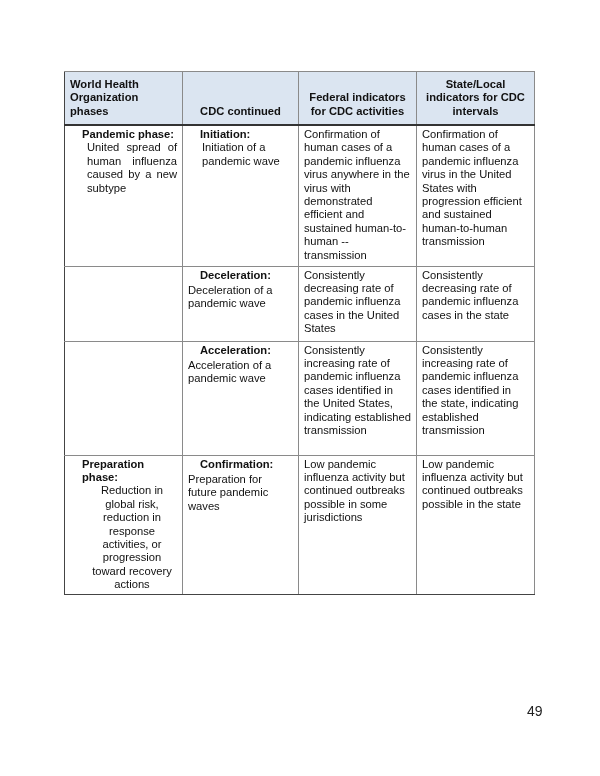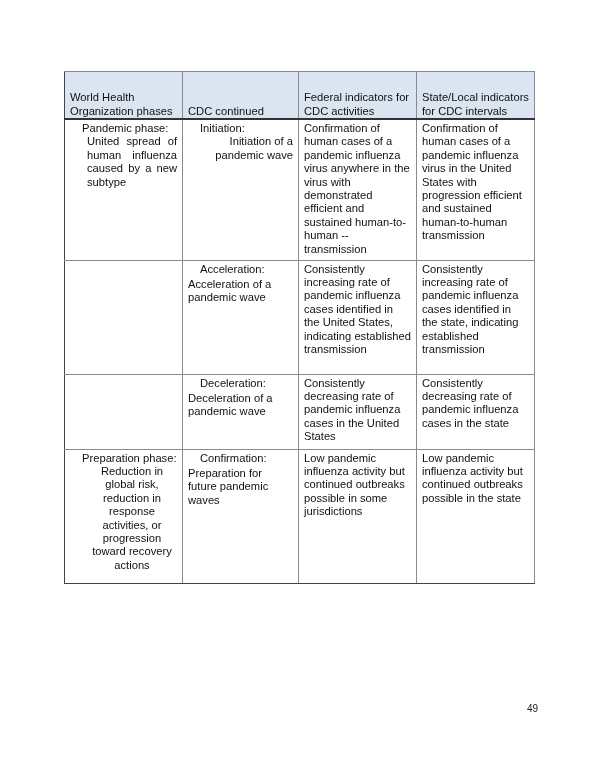--- a/index.html
+++ b/index.html
@@ -6,32 +6,32 @@
   body { width: 600px; height: 776px; position: relative; overflow: hidden;
          font-family: "Liberation Sans", sans-serif; color: #111; }
   .page { position: absolute; left: 0; top: 0; width: 600px; height: 776px; }
   table.pan { position: absolute; left: 64px; top: 71px; width: 470px;
               border-collapse: collapse; table-layout: fixed; font-size: 11.2px; line-height: 13.4px; }
   table.pan col.c1 { width: 118px; }
   table.pan col.c2 { width: 116px; }
   table.pan col.c3 { width: 118px; }
   table.pan col.c4 { width: 118px; }
   table.pan th, table.pan td { border: 1px solid #8a8a8a; vertical-align: top; padding: 2px 5px 2px 5px; }
-  table.pan thead th { background: #dbe5f1; font-weight: normal; vertical-align: bottom; padding-bottom: 0; height: 44px; }
+  table.pan thead th { background: #dbe5f1; font-weight: bold; vertical-align: bottom; padding-bottom: 6px; height: 44px; }
   table.pan thead tr { border-bottom: 2px solid #333; }
   table.pan thead th { border-bottom: 1.5px solid #333; }
   th.h1 { text-align: left; }
-  th.h2, th.h3, th.h4 { text-align: left; }
-  .lbl { font-weight: normal; display: block; padding-left: 12px; }
+  th.h2, th.h3, th.h4 { text-align: center; }
+  .lbl { font-weight: bold; display: block; padding-left: 12px; }
   .indent { display: block; padding-left: 17px; text-align: justify; }
-  .indent2 { display: block; padding-left: 14px; text-align: right; }
+  .indent2 { display: block; padding-left: 14px; }
   .sub2 { display: block; margin-top: 2px; }
   table.pan tbody tr:last-child td { border-bottom: 1.5px solid #444; }
   table.pan td:first-child, table.pan th:first-child { border-left: 1.5px solid #444; }
-  .pagenum { position: absolute; left: 527px; top: 703px; font-size: 10px; color: #222; }
+  .pagenum { position: absolute; left: 527px; top: 703px; font-size: 14px; color: #222; }
 </style>
 </head>
 <body>
 
 <div class="page">
   <table class="pan">
     <colgroup>
         <col class="c1">
         <col class="c2">
         <col class="c3">
@@ -51,43 +51,43 @@
           <span class="lbl">Pandemic phase:</span>
           <span class="indent">United spread of human influenza caused by a new subtype</span>
         </td>
         <td>
           <span class="lbl">Initiation:</span>
           <span class="indent2">Initiation of a pandemic wave</span>
         </td>
         <td>Confirmation of human cases of a pandemic influenza virus anywhere in the virus with demonstrated efficient and sustained human-to-human -- transmission</td>
         <td>Confirmation of human cases of a pandemic influenza virus in the United States with progression efficient and sustained human-to-human transmission</td>
       </tr>
+      <tr style="height:75px;">
+        <td>
+          <span class="lbl"></span>
+          <span class="indent"></span>
+        </td>
+        <td>
+          <span class="lbl">Deceleration:</span>
+          <span class="sub2">Deceleration of a pandemic wave</span>
+        </td>
+        <td>Consistently decreasing rate of pandemic influenza cases in the United States</td>
+        <td>Consistently decreasing rate of pandemic influenza cases in the state</td>
+      </tr>
       <tr style="height:114px;">
         <td>
           <span class="lbl"></span>
           <span class="indent"></span>
         </td>
         <td>
           <span class="lbl">Acceleration:</span>
           <span class="sub2">Acceleration of a pandemic wave</span>
         </td>
         <td>Consistently increasing rate of pandemic influenza cases identified in the United States, indicating established transmission</td>
         <td>Consistently increasing rate of pandemic influenza cases identified in the state, indicating established transmission</td>
-      </tr>
-      <tr style="height:75px;">
-        <td>
-          <span class="lbl"></span>
-          <span class="indent"></span>
-        </td>
-        <td>
-          <span class="lbl">Deceleration:</span>
-          <span class="sub2">Deceleration of a pandemic wave</span>
-        </td>
-        <td>Consistently decreasing rate of pandemic influenza cases in the United States</td>
-        <td>Consistently decreasing rate of pandemic influenza cases in the state</td>
       </tr>
       <tr style="height:134px;">
         <td>
           <span class="lbl">Preparation phase:</span>
           <span class="indent" style="text-align:center;">Reduction in global risk, reduction in response activities, or progression toward recovery actions</span>
         </td>
         <td>
           <span class="lbl">Confirmation:</span>
           <span class="sub2">Preparation for future pandemic waves</span>
         </td>

